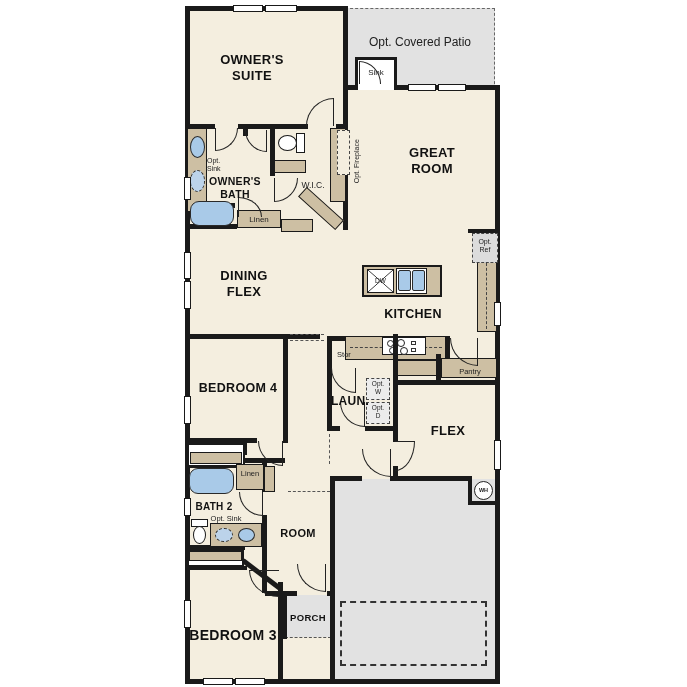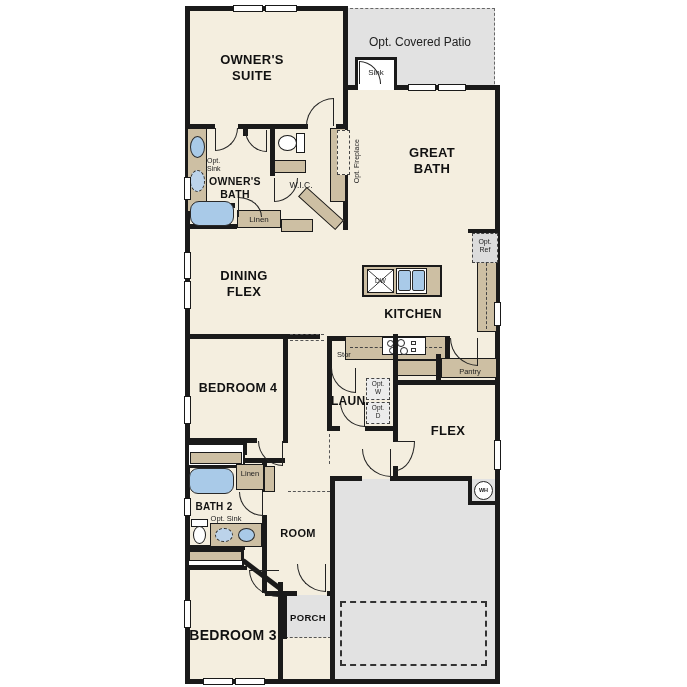--- a/index.html
+++ b/index.html
@@ -181,26 +181,26 @@
   <div class="a dBL leafR" style="left:297px;top:564px;width:29px;height:28px;"></div>
 
   <div class="a" style="left:288px;top:491px;width:42px;height:0;border-top:1.5px dashed #555;"></div>
   <div class="a" style="left:329px;top:434px;width:0;height:30px;border-left:1.5px dashed #555;"></div>
 
   <div class="a lbl" style="left:192px;top:52px;width:120px;font-size:13px;">OWNER'S
 SUITE</div>
   <div class="a sm" style="left:345px;top:35px;width:150px;font-size:12px;">Opt. Covered Patio</div>
   <div class="a sm" style="left:353px;top:68px;width:46px;font-size:8px;">Sink</div>
   <div class="a lbl" style="left:372px;top:145px;width:120px;font-size:13px;">GREAT
-BATH</div>
+ROOM</div>
   <div class="a lbl" style="left:196px;top:175px;width:78px;font-size:10.5px;">OWNER'S
 BATH</div>
   <div class="a sm" style="left:207px;top:157px;width:28px;font-size:7px;text-align:left;">Opt.
 Sink</div>
-  <div class="a sm" style="left:276px;top:180px;width:50px;font-size:8.5px;">W.I.C.</div>
+  <div class="a sm" style="left:288px;top:180px;width:50px;font-size:8.5px;">W.I.C.</div>
   <div class="a sm" style="left:322px;top:157px;width:70px;font-size:7px;transform:rotate(-90deg);">Opt. Fireplace</div>
   <div class="a sm" style="left:237px;top:215px;width:44px;font-size:8px;">Linen</div>
   <div class="a lbl" style="left:189px;top:268px;width:110px;font-size:13px;">DINING
 FLEX</div>
   <div class="a lbl" style="left:363px;top:307px;width:100px;font-size:12.5px;">KITCHEN</div>
   <div class="a sm" style="left:367px;top:277px;width:27px;font-size:6.5px;">DW</div>
   <div class="a sm" style="left:472px;top:238px;width:26px;font-size:7px;">Opt.
 Ref</div>
   <div class="a sm" style="left:329px;top:350px;width:30px;font-size:7.5px;">Stor</div>
   <div class="a lbl" style="left:329px;top:394px;width:42px;font-size:12px;">LAUN.</div>

